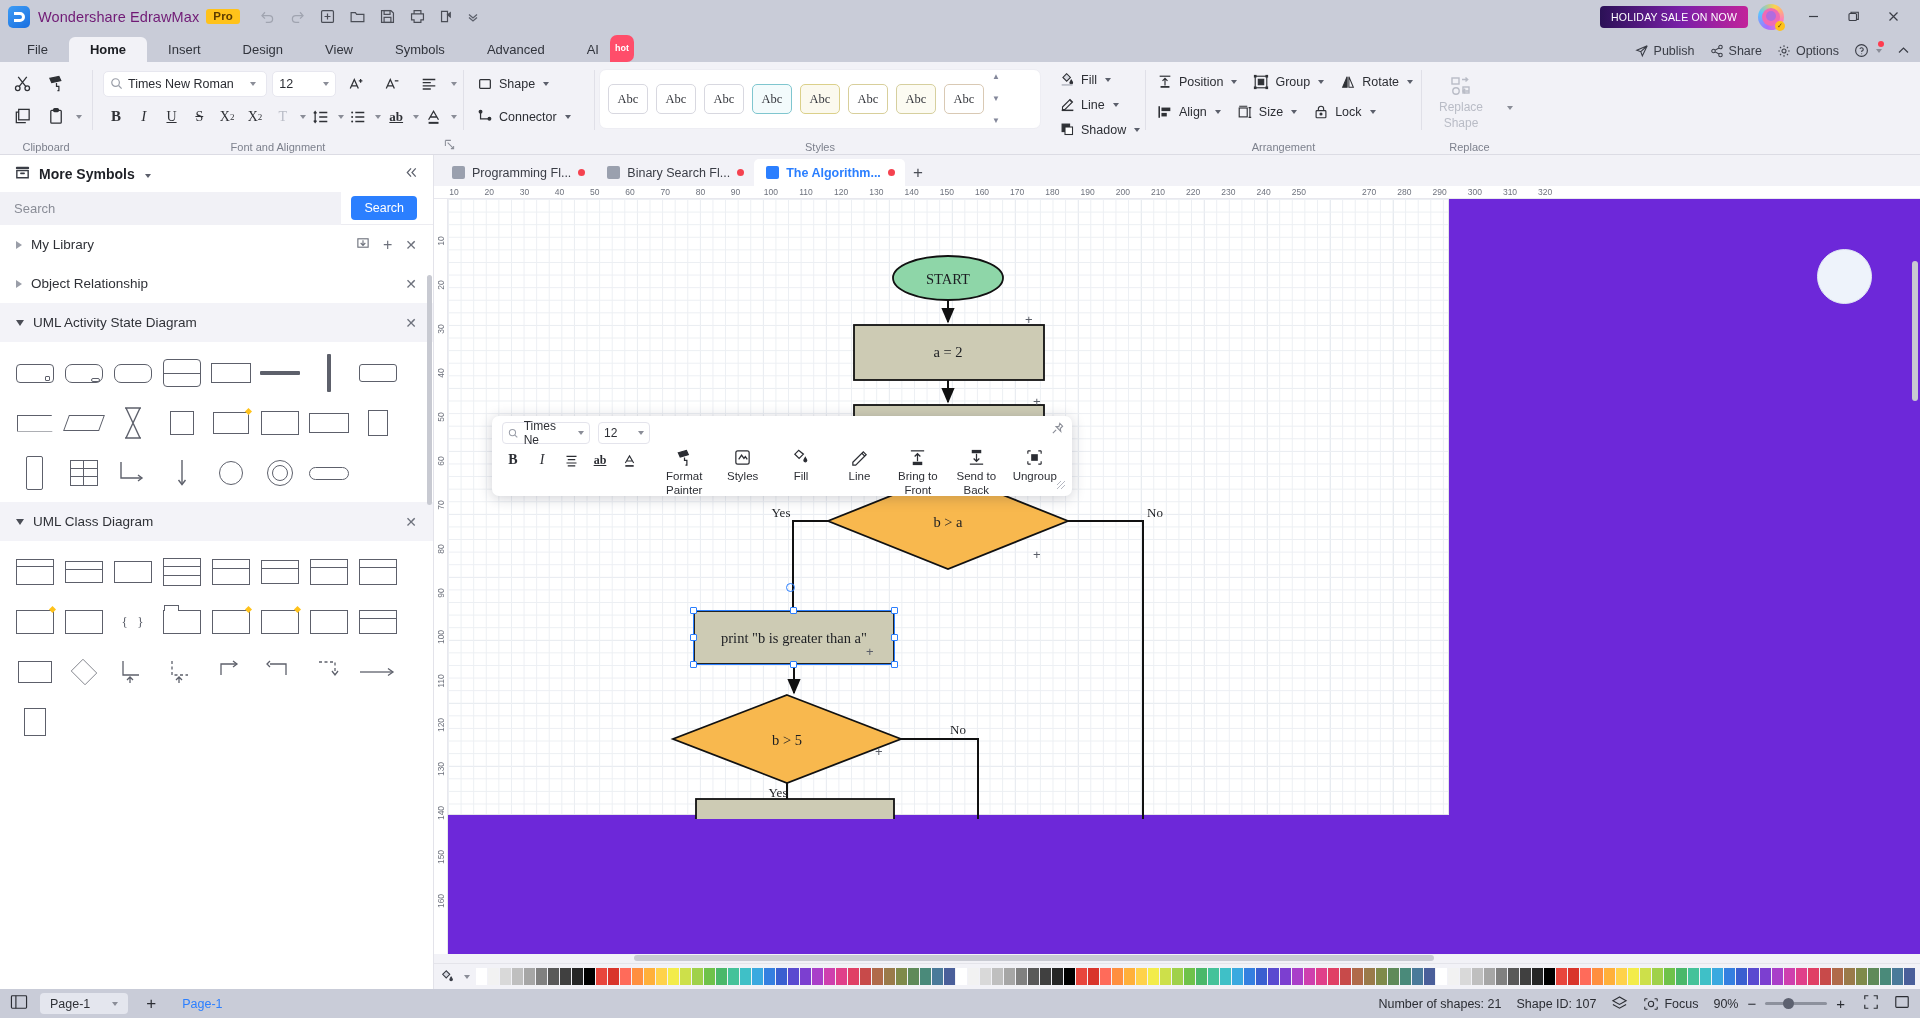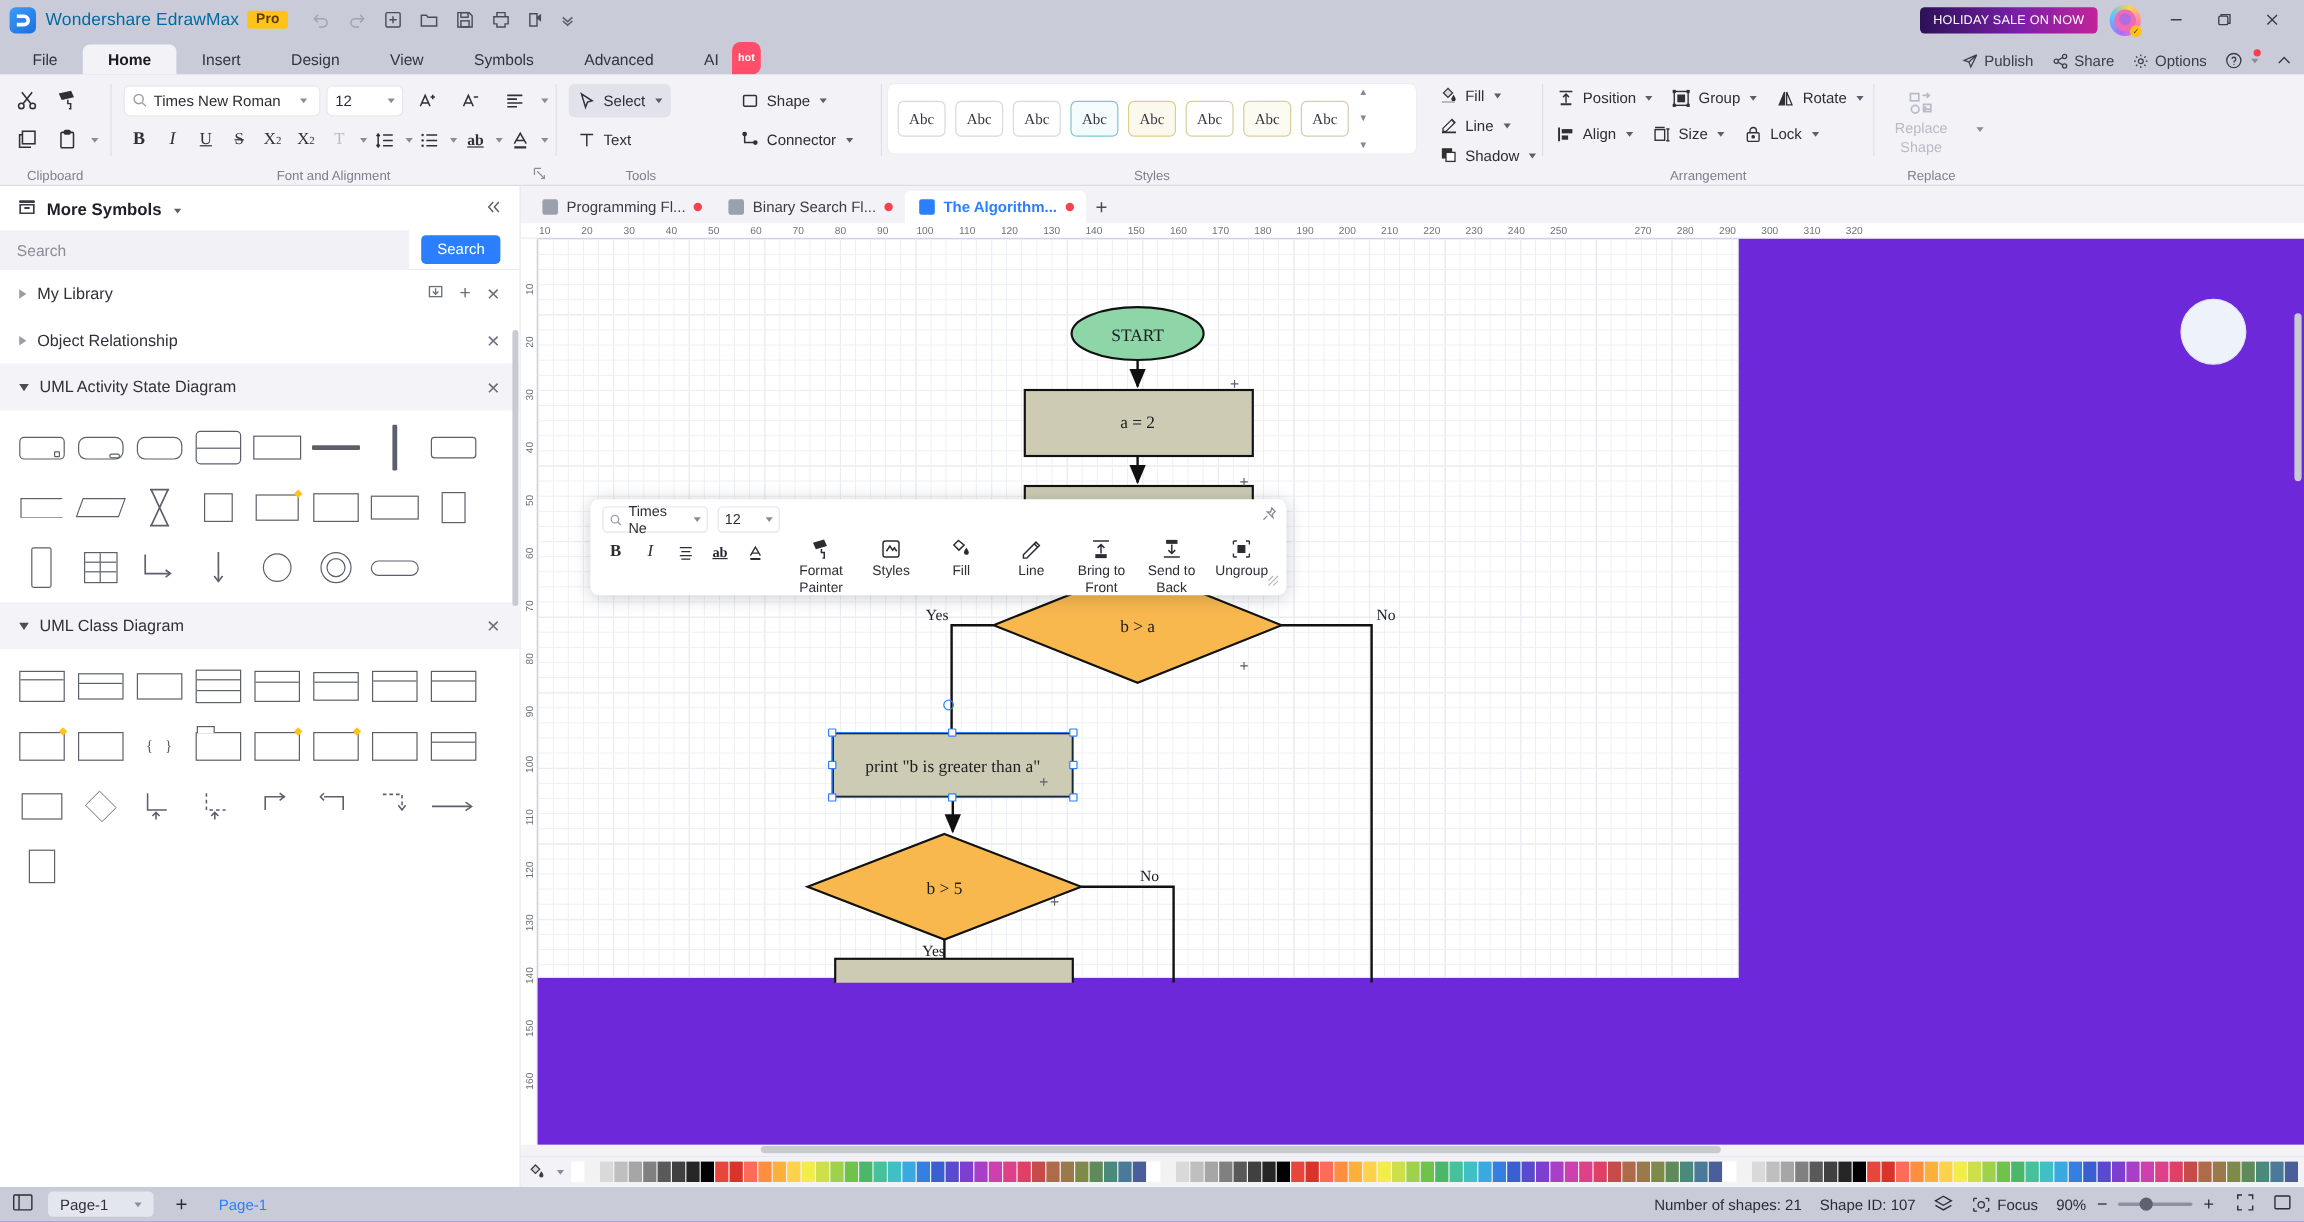--- a/index.html
+++ b/index.html
@@ -18,21 +18,21 @@
     height:33px; background:#c9ccd8; display:flex; align-items:center;
     padding:0 8px; position:relative; flex:none;
   }
   .logo {
     width:22px;height:22px;border-radius:5px;
     background:linear-gradient(145deg,#3d9cf5,#1a6fe0);
     display:flex;align-items:center;justify-content:center;
     color:#fff;font-size:14px;font-weight:bold;margin-right:8px;
     font-family:"Liberation Serif",serif;
   }
-  .app-title { font-size:14.5px; color:#0369a1; margin-right:7px; letter-spacing:.1px;}
+  .app-title { font-size:14.5px; color:#701a75; margin-right:7px; letter-spacing:.1px;}
   .pro-badge {
     background:#ffc21a;color:#5c3b00;font-size:11.5px;font-weight:bold;
     border-radius:3px;padding:1px 7px 2px; letter-spacing:.2px;
   }
   .tb-icons { display:flex; align-items:center; gap:3px; margin-left:14px; }
   .tb-ico {
     width:27px;height:24px;display:flex;align-items:center;justify-content:center;
     color:#6f737f; border-radius:4px;
   }
   .tb-ico.active { color:#3a3d46; }
@@ -446,40 +446,20 @@
       <div style="position:absolute;right:8px;bottom:2px;color:#8a8d97">
         <svg width="11" height="11" viewBox="0 0 12 12" fill="none" stroke="#8a8d97" stroke-width="1.1">
             <path d="M1.5 1.5h6M1.5 1.5v6"></path>
             <path d="M10.5 10.5 4 4"></path>
             <path d="M7.5 10.5h3v-3"></path>
           </svg>
       </div>
     </div>
     <div class="rsep"></div>
 
-    <div class="rgroup tools-grp">
-      <div class="rrow" style="padding-left:10px">
-        <div class="lbl-btn sel">
-          <svg width="16" height="16" viewBox="0 0 18 18" fill="none" stroke="#2f3136" stroke-width="1.4">
-              <path d="M4 2.5 14 9l-4.3 1.2L7.8 15z"></path>
-            </svg>
-          <span>Select</span>
-          <span class="caret"></span>
-        </div>
-      </div>
-      <div class="rrow" style="padding-left:10px">
-        <div class="lbl-btn">
-          <svg width="16" height="16" viewBox="0 0 18 18" stroke="#2f3136" stroke-width="1.4">
-              <path d="M3 3.5h12M9 3.5v11"></path>
-            </svg>
-          <span>Text</span>
-        </div>
-      </div>
-      <div class="grp-label">Tools</div>
-    </div>
 
     <div class="rgroup" style="width:130px">
       <div class="rrow">
         <div class="lbl-btn">
           <svg width="16" height="16" viewBox="0 0 18 18" fill="none" stroke="#2f3136" stroke-width="1.4">
               <rect x="3" y="4" width="12" height="10" rx="1"></rect>
             </svg>
           <span>Shape</span>
           <span class="caret"></span>
         </div>

